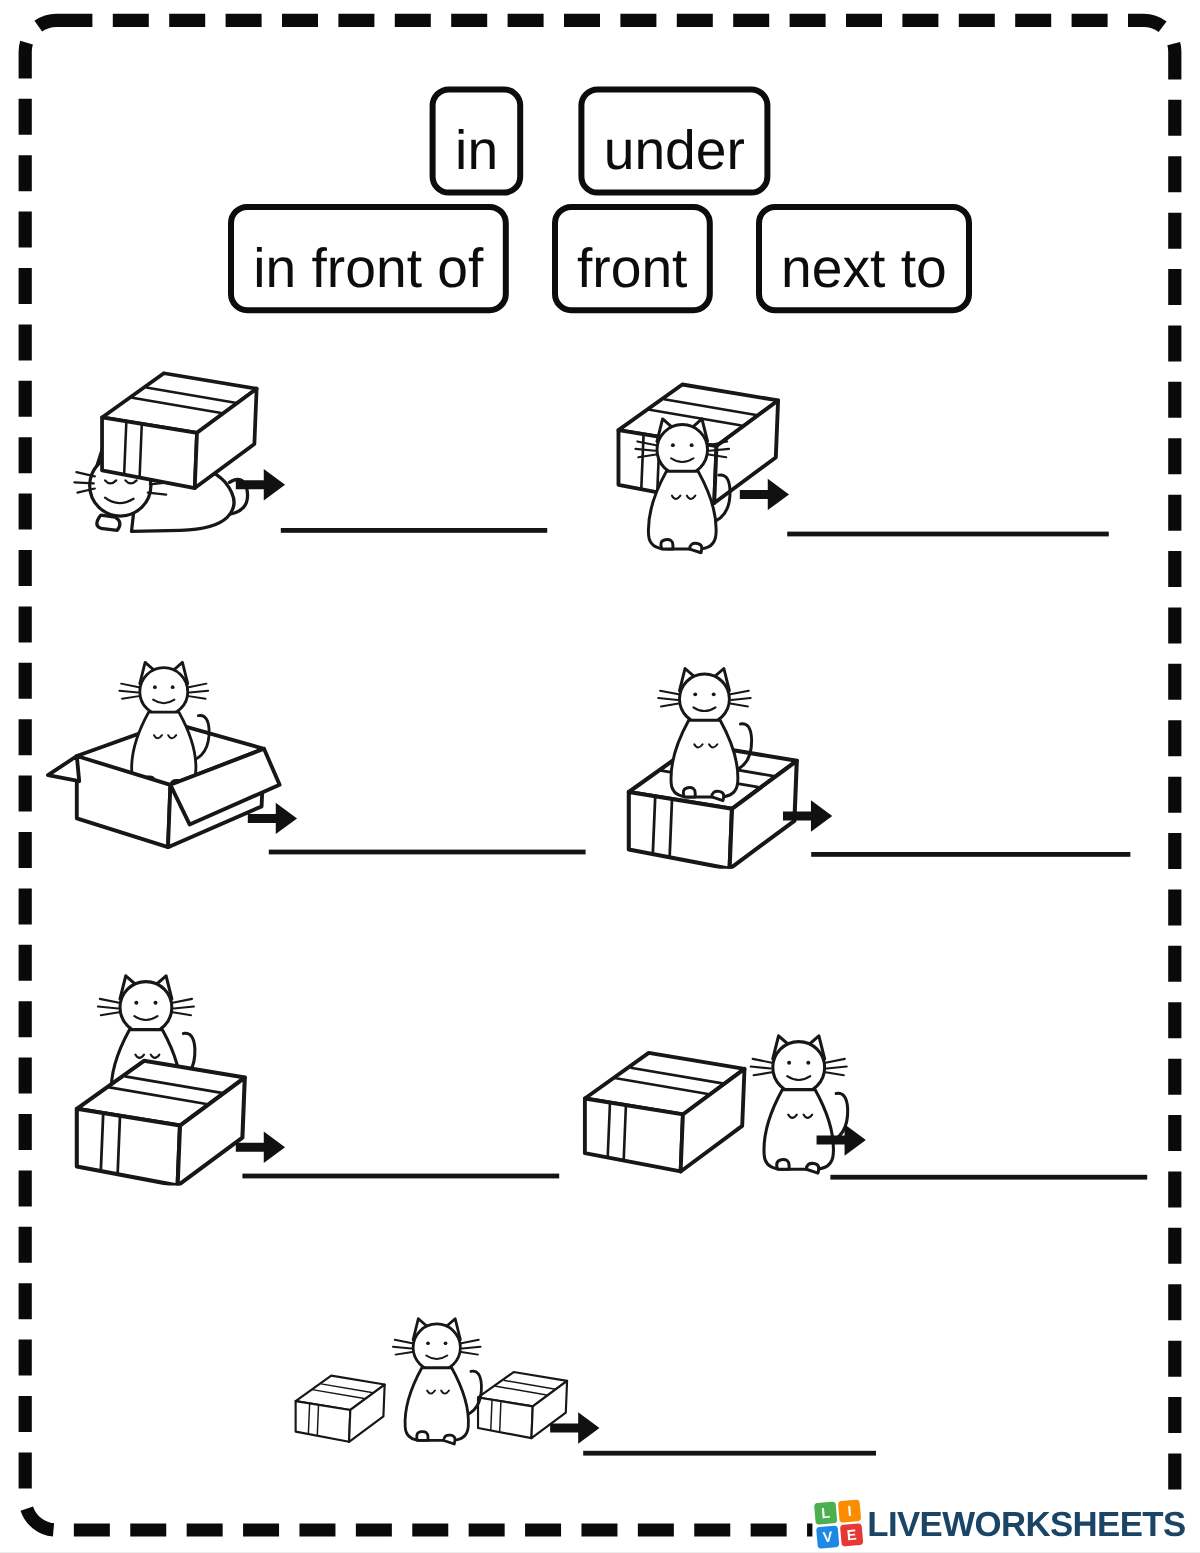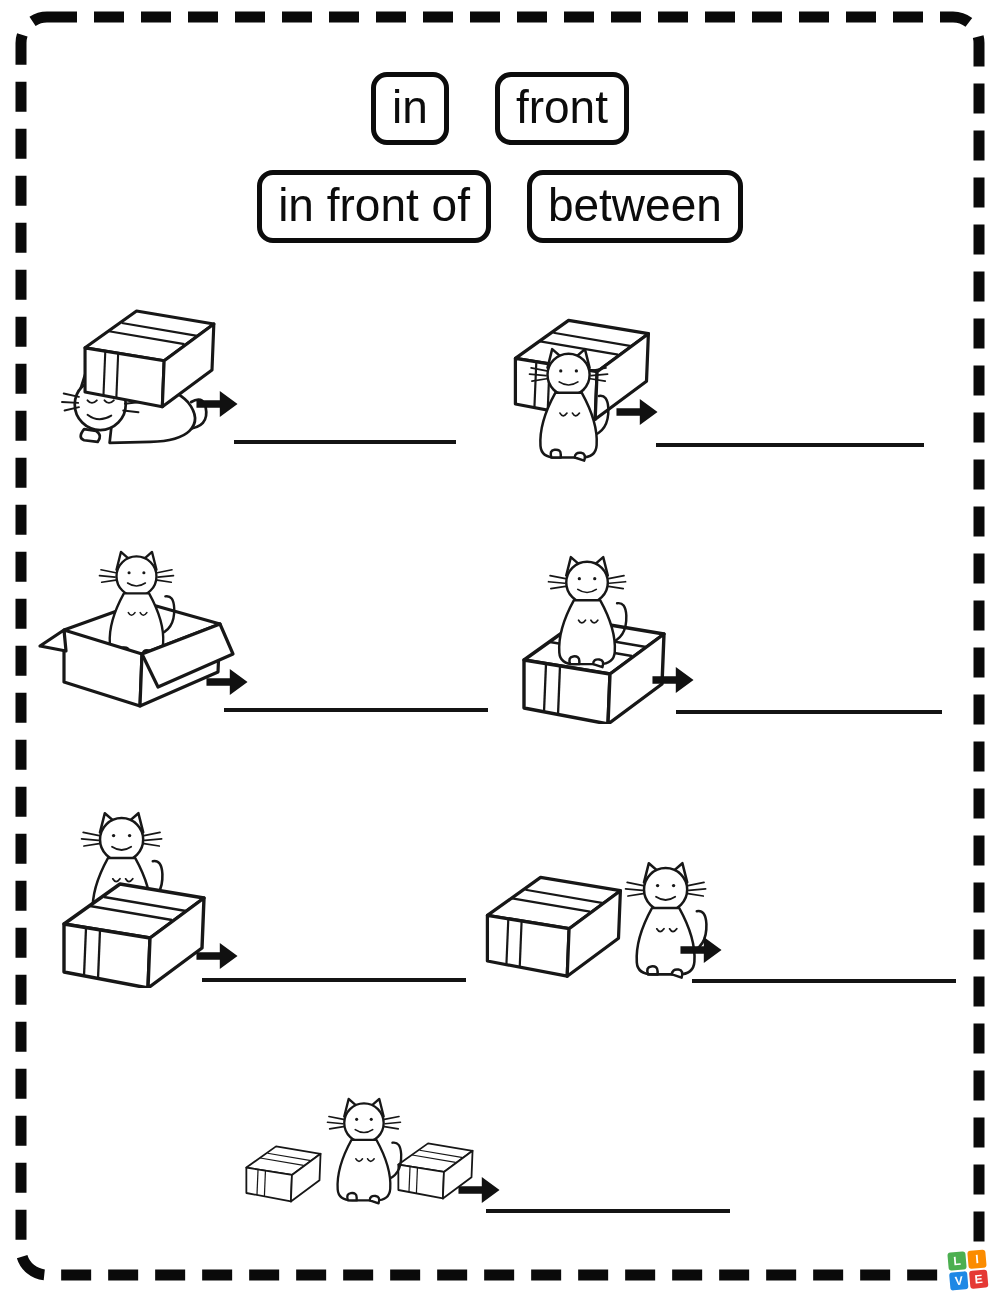--- a/index.html
+++ b/index.html
@@ -12,21 +12,21 @@
 
   
   .wb-row {
     position:absolute; left:0; width:100%;
     display:flex; justify-content:center; align-items:center;
   }
   .wb-row1 { top:72px; gap:46px; }
   .wb-row2 { top:170px; gap:36px; }
   .chip {
     border:5px solid #0c0c0c; border-radius:16px;
-    padding:1px 16px 4px 16px;
+    padding:19px 16px 4px 16px;
     font-size:46px; line-height:58px; color:#0c0c0c;
     background:#fff; white-space:nowrap;
   }
 
   
   .exercise { position:absolute; }
   .scene { position:absolute; left:0; top:0; }
   .arrow { position:absolute; }
   .answer-line { position:absolute; height:4px; background:#141414; cursor:text; }
 
@@ -123,25 +123,26 @@
         </g>
       </g>
       <g id="arrow-shape">
         <path d="M0,11 h25 v-10 l19,14 -19,14 v-10 h-25 Z" fill="#111"></path>
       </g>
     </defs>
   </svg>
 
   <div class="wb-row wb-row1">
     <div class="chip">in</div>
-    <div class="chip">front</div>
+    <div class="chip">under</div>
   </div>
   <div class="wb-row wb-row2">
     <div class="chip">in front of</div>
-    <div class="chip">between</div>
+    <div class="chip">front</div>
+    <div class="chip">next to</div>
   </div>
 
   <div class="exercise" style="left:58px;top:306px;width:400px;height:152px">
     <svg class="scene" width="200" height="152" viewBox="0 0 200 152">
       <use href="#cat-lying" transform="translate(4,62) scale(0.85)"></use>
       <use href="#box-closed" transform="translate(16,-6) scale(0.92)"></use>
     </svg>
     <svg class="arrow" style="left:138px;top:84px" width="42" height="28" viewBox="0 0 44 30">
         <use href="#arrow-shape"></use>
       </svg>
@@ -229,15 +230,16 @@
       <div class="logo-sq sq-i">
           <span>I</span>
         </div>
       <div class="logo-sq sq-v">
           <span>V</span>
         </div>
       <div class="logo-sq sq-e">
           <span>E</span>
         </div>
     </div>
+    <div class="logo-text">LIVEWORKSHEETS</div>
   </div>
 
 </div>
 
 </body></html>

